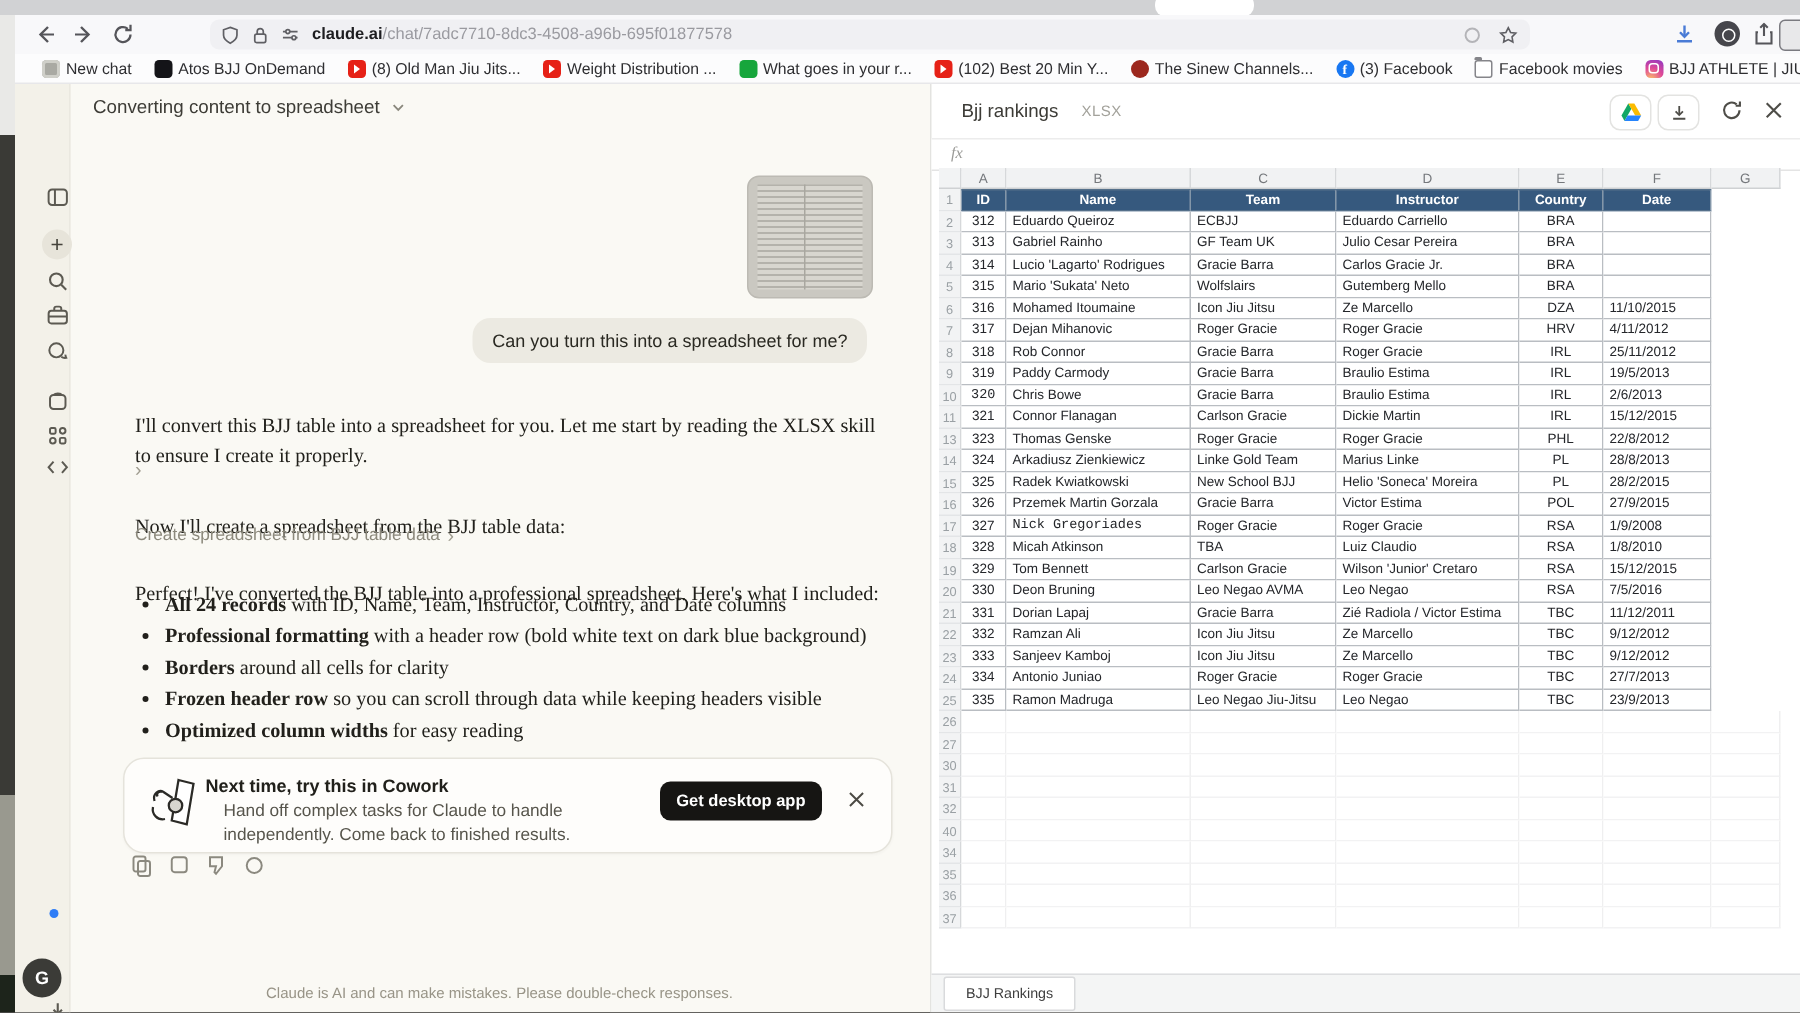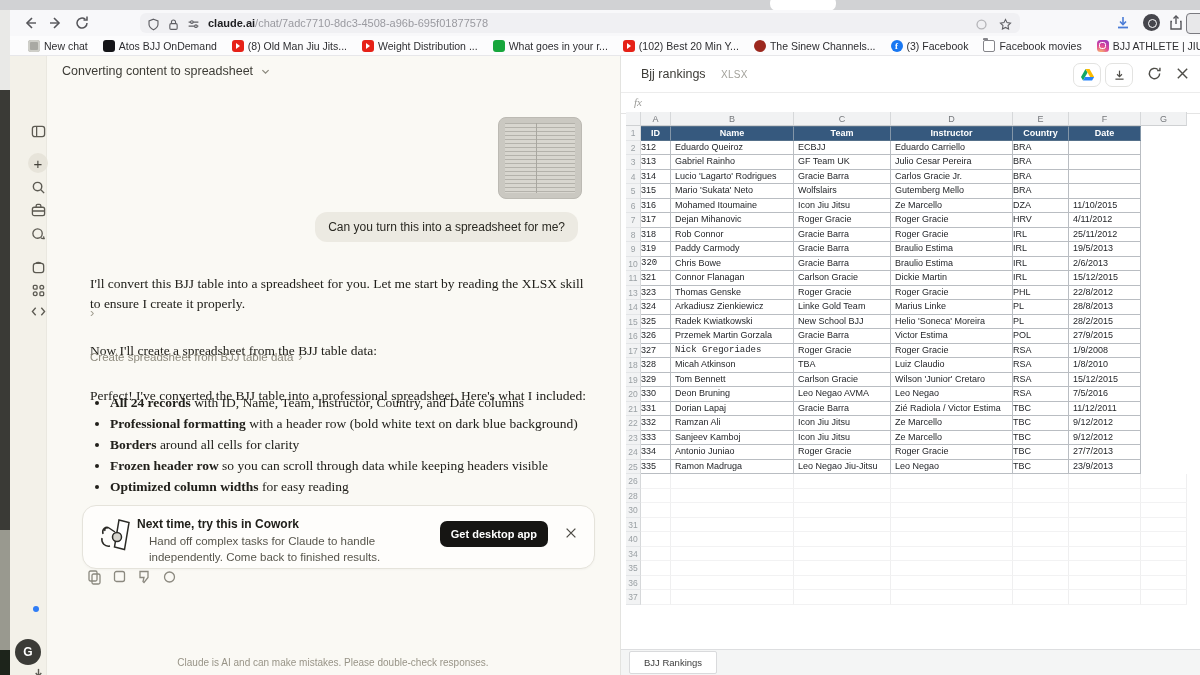--- a/index.html
+++ b/index.html
@@ -99,21 +99,21 @@
   #fx-label{position:absolute;left:13px;top:3px;font-family:"Liberation Serif",serif;font-style:italic;font-size:11px;color:#9b9b98;}
 
   #sheet{position:absolute;left:5px;top:56px;width:575px;height:538px;overflow:hidden;font-size:9px;}
   #col-strip{display:flex;height:14px;}
   .cloh{box-sizing:border-box;height:14px;background:#f1f2f3;border-right:1px solid #d6d8da;border-bottom:1px solid #cfd1d3;color:#75787c;font-size:9px;text-align:center;line-height:14px;}
   .gut{box-sizing:border-box;width:15px;flex:0 0 15px;background:#f2f3f4;border-right:1px solid #d6d8da;border-bottom:1px solid #e3e5e7;color:#9aa0a4;font-size:8.5px;text-align:center;line-height:14.5px;}
   #col-strip .gut{line-height:14px;border-bottom:1px solid #cfd1d3;}
   .srow{display:flex;height:14.5px;}
   .cell{box-sizing:border-box;height:14.5px;border-right:1px solid #b9bdc2;border-bottom:1px solid #b9bdc2;line-height:13.5px;white-space:nowrap;overflow:hidden;color:#24262a;background:#fff;}
   .cl{padding-left:4px;text-align:left;}
-  .cc{text-align:left;}
+  .cc{text-align:center;}
   .hcell{color:#fff;font-weight:bold;text-align:center;border-right:1px solid #8396a8;border-bottom:1px solid #55708a;border-top:1px solid #55708a;}
   .srow .cell:first-of-type{border-left:1px solid #b9bdc2;}
   .gcell{box-sizing:border-box;height:14.5px;background:#fff;}
   .ecell{box-sizing:border-box;height:14.5px;background:#fff;border-right:1px solid #efeff0;border-bottom:1px solid #f2f2f3;}
 
   #tabbar{position:absolute;left:0;bottom:0;width:100%;height:25px;background:#f4f5f5;border-top:1px solid #dddee0;}
   #sheet-tab{position:absolute;left:8px;top:1px;height:21px;background:#fff;border:1px solid #d9dadc;border-radius:2px;padding:0 14px;font-size:9.5px;color:#3e3e3e;line-height:21px;}
 </style>
 </head>
 <body>
@@ -660,41 +660,51 @@
             <div class="gut">26</div>
             <div class="ecell" style="width: 30px;"></div>
             <div class="ecell" style="width: 123px;"></div>
             <div class="ecell" style="width: 97px;"></div>
             <div class="ecell" style="width: 122px;"></div>
             <div class="ecell" style="width: 56px;"></div>
             <div class="ecell" style="width: 72px;"></div>
             <div class="ecell" style="width: 46px;"></div>
           </div>
           <div class="srow">
-            <div class="gut">28</div>
+            <div class="gut">27</div>
             <div class="ecell" style="width: 30px;"></div>
             <div class="ecell" style="width: 123px;"></div>
             <div class="ecell" style="width: 97px;"></div>
             <div class="ecell" style="width: 122px;"></div>
             <div class="ecell" style="width: 56px;"></div>
             <div class="ecell" style="width: 72px;"></div>
             <div class="ecell" style="width: 46px;"></div>
           </div>
           <div class="srow">
             <div class="gut">30</div>
             <div class="ecell" style="width: 30px;"></div>
             <div class="ecell" style="width: 123px;"></div>
             <div class="ecell" style="width: 97px;"></div>
             <div class="ecell" style="width: 122px;"></div>
             <div class="ecell" style="width: 56px;"></div>
             <div class="ecell" style="width: 72px;"></div>
             <div class="ecell" style="width: 46px;"></div>
           </div>
           <div class="srow">
             <div class="gut">31</div>
+            <div class="ecell" style="width: 30px;"></div>
+            <div class="ecell" style="width: 123px;"></div>
+            <div class="ecell" style="width: 97px;"></div>
+            <div class="ecell" style="width: 122px;"></div>
+            <div class="ecell" style="width: 56px;"></div>
+            <div class="ecell" style="width: 72px;"></div>
+            <div class="ecell" style="width: 46px;"></div>
+          </div>
+          <div class="srow">
+            <div class="gut">32</div>
             <div class="ecell" style="width: 30px;"></div>
             <div class="ecell" style="width: 123px;"></div>
             <div class="ecell" style="width: 97px;"></div>
             <div class="ecell" style="width: 122px;"></div>
             <div class="ecell" style="width: 56px;"></div>
             <div class="ecell" style="width: 72px;"></div>
             <div class="ecell" style="width: 46px;"></div>
           </div>
           <div class="srow">
             <div class="gut">40</div>

